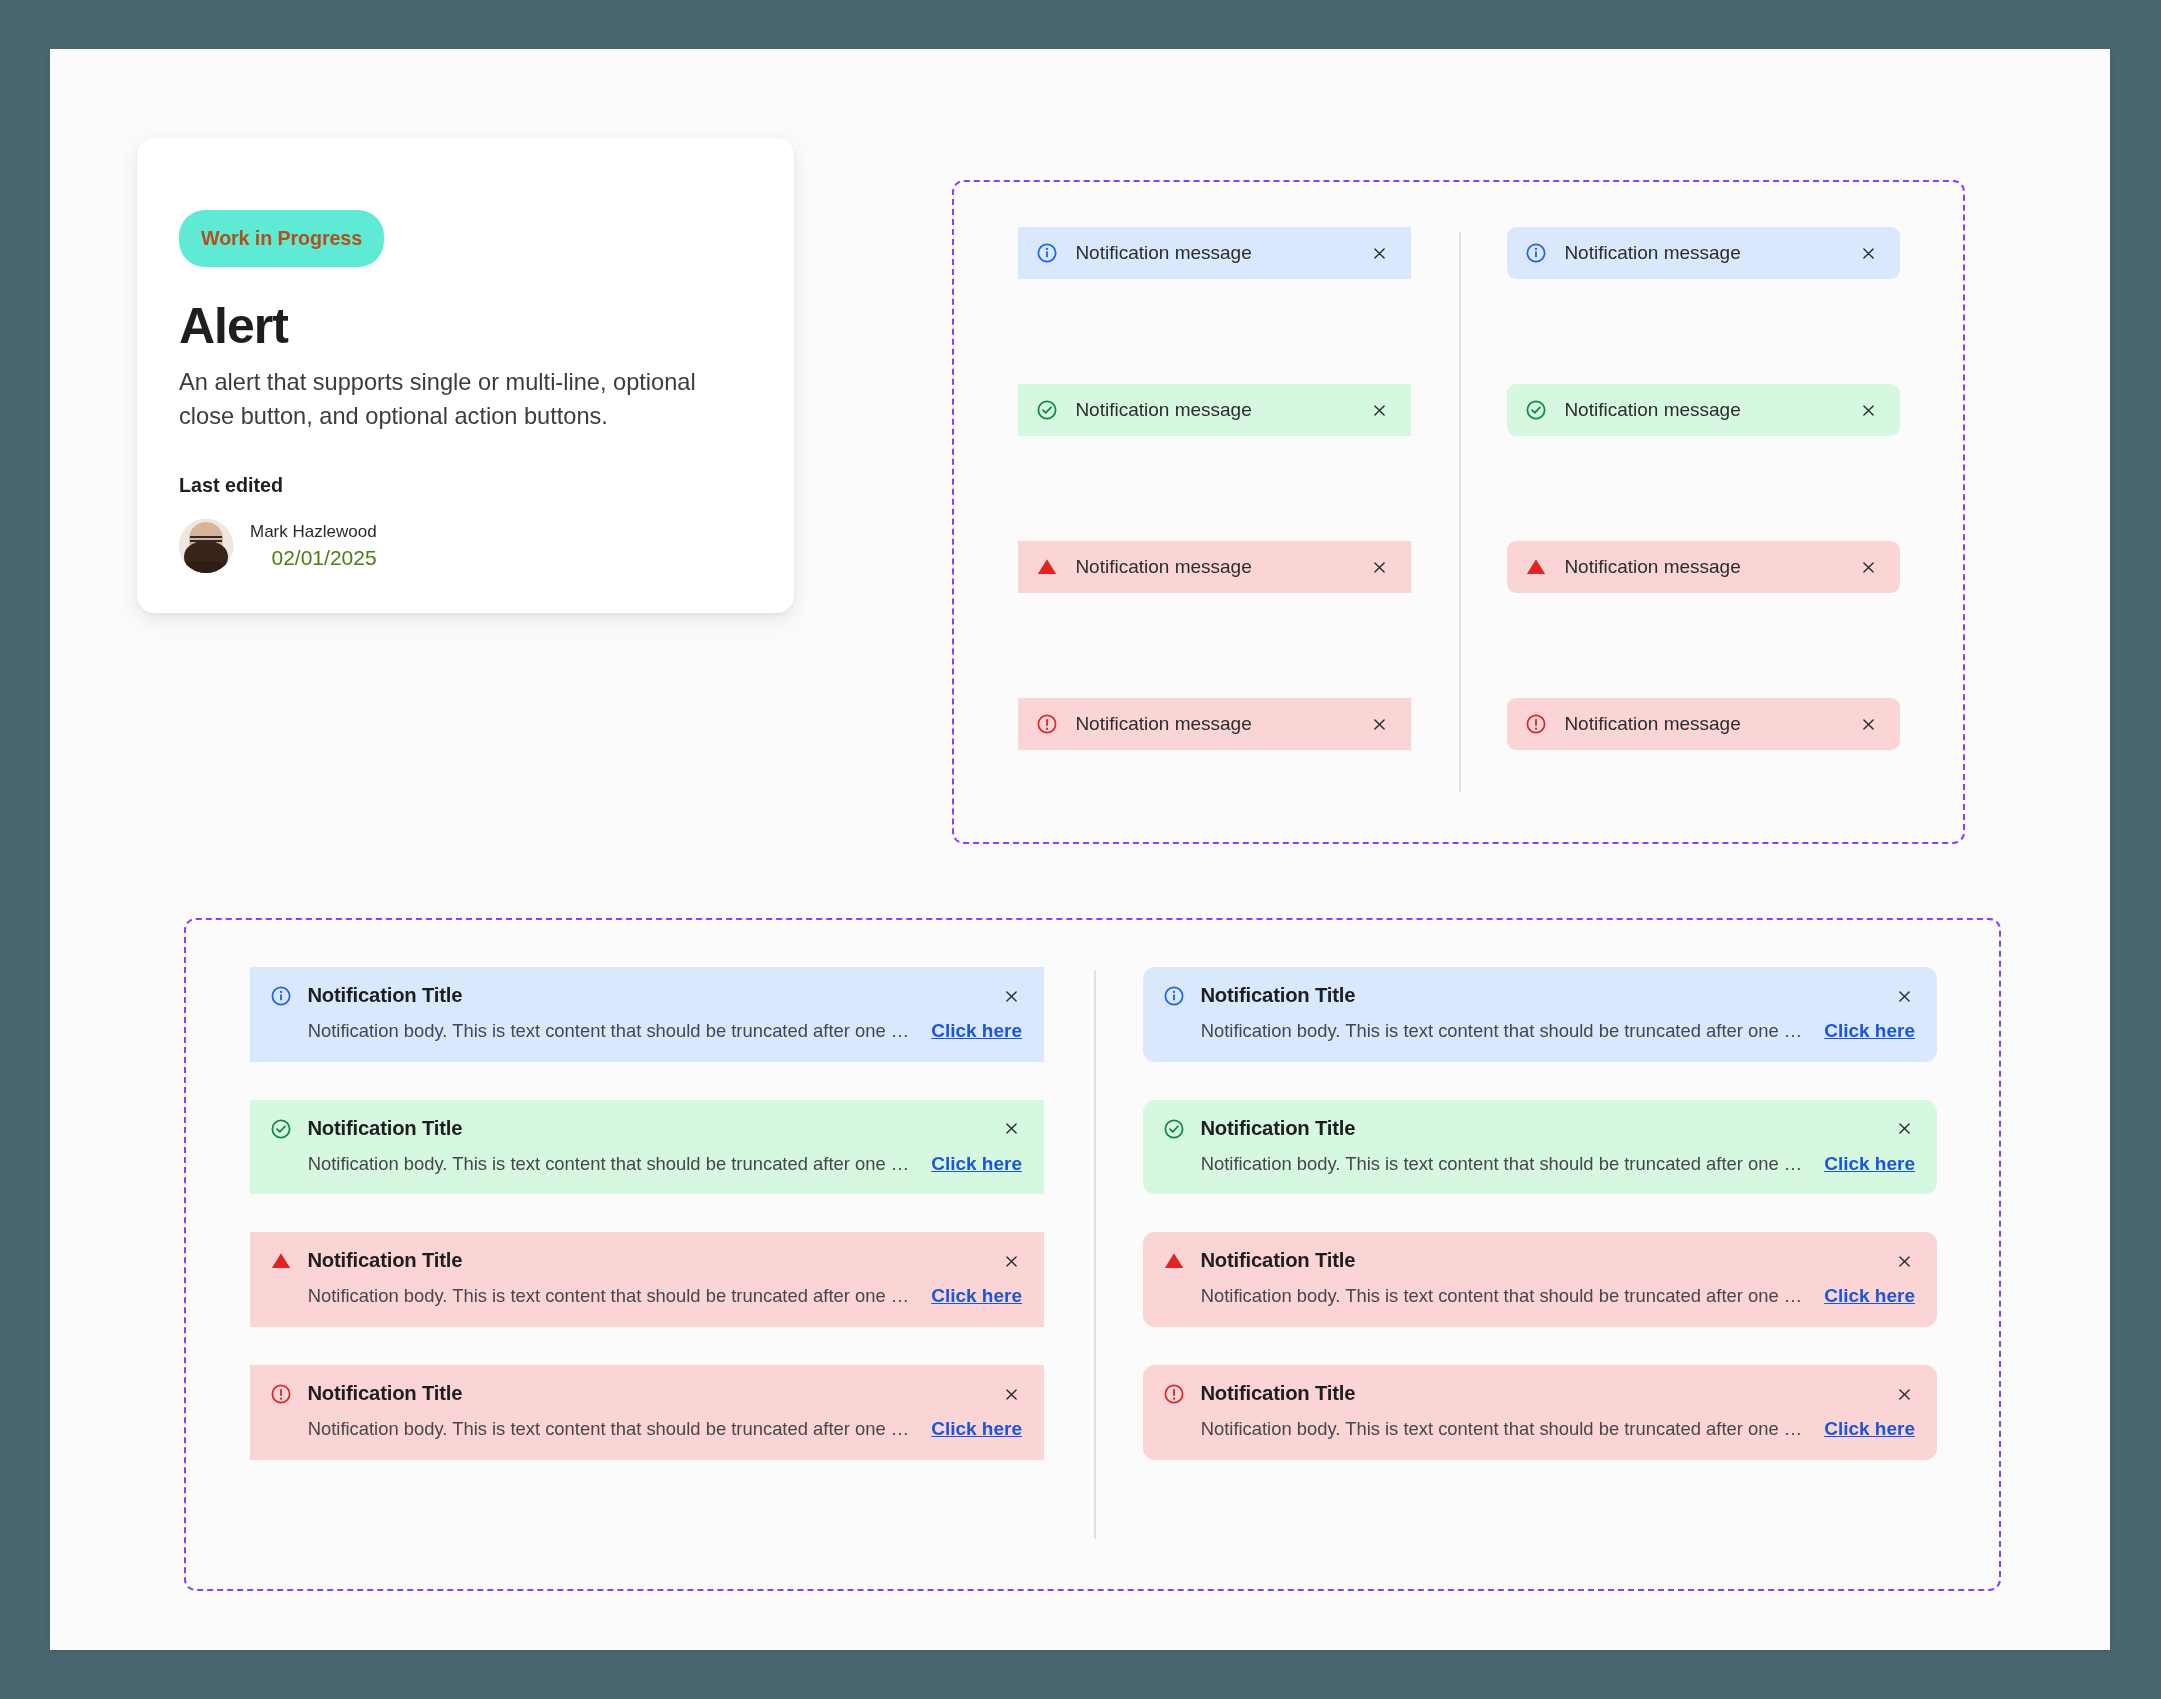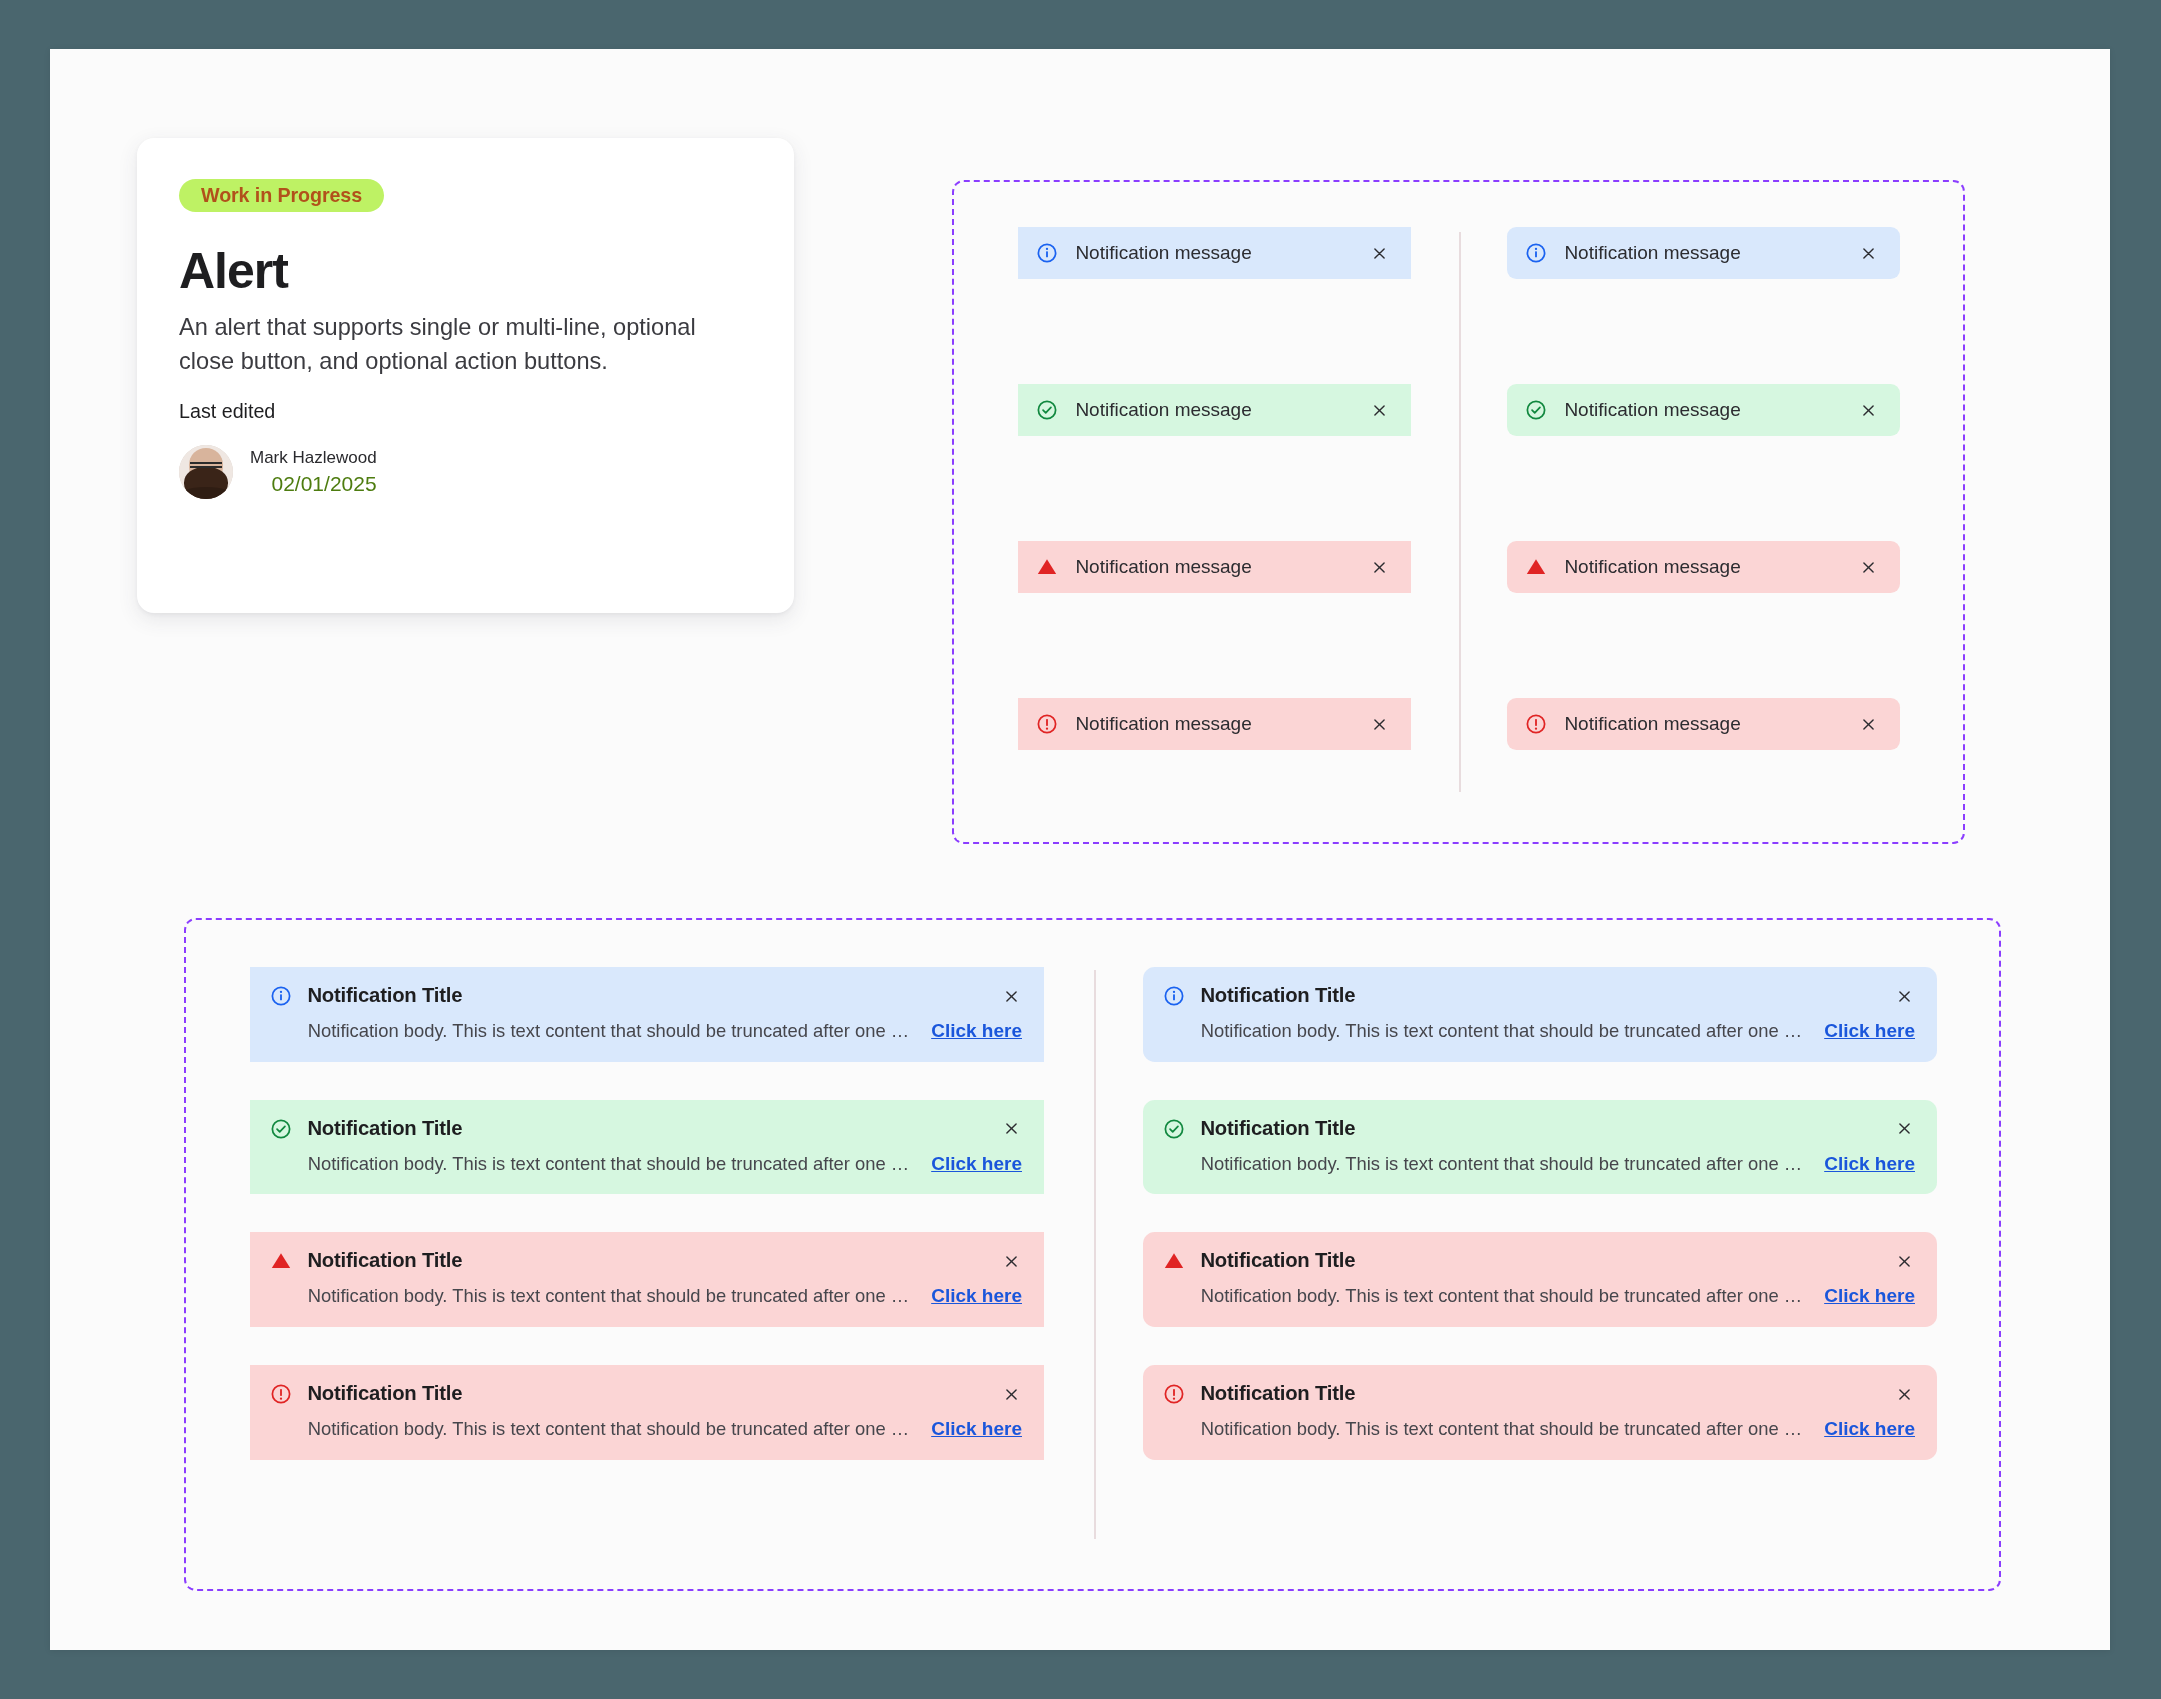--- a/index.html
+++ b/index.html
@@ -29,49 +29,50 @@
     width: 657px;
     height: 475px;
     background: #ffffff;
     border-radius: 17px;
     box-shadow: 0 6.6px 19.7px rgba(60,60,80,0.10), 0 1.3px 3.9px rgba(60,60,80,0.06);
     padding: 41px 42px;
   }
 
   .wip-badge {
     display: inline-block;
-    background: #bef264;
+    background: #5eead4;
     color: #b1511b;
     font-size: 19.7px;
     font-weight: bold;
     letter-spacing: -0.1px;
-    padding: 5px 22px;
+    padding: 17px 22px;
     border-radius: 26px;
+    margin-top: 31px;
   }
 
   .spec-title {
     margin-top: 30px;
     font-size: 50px;
     font-weight: bold;
     color: #1e1e20;
     letter-spacing: -1px;
   }
 
   .spec-desc {
     margin-top: 11px;
     font-size: 23.6px;
     line-height: 1.42;
     color: #3b3b40;
     max-width: 564px;
   }
 
   .spec-subhead {
-    margin-top: 22px;
+    margin-top: 41px;
     font-size: 19.7px;
-    font-weight: normal;
+    font-weight: bold;
     color: #1e1e20;
   }
 
   .author-row {
     margin-top: 22px;
     display: flex;
     align-items: center;
     gap: 17px;
   }
 

